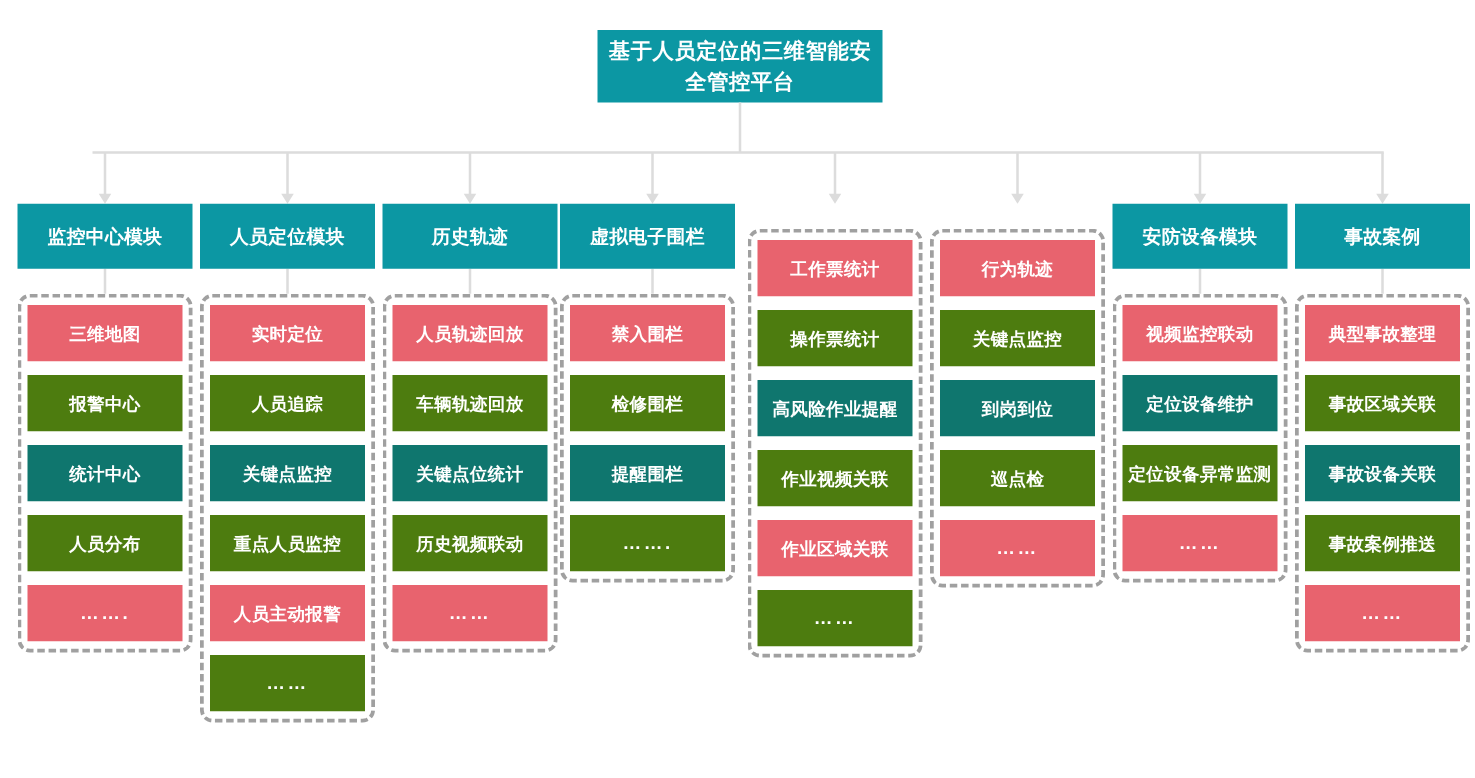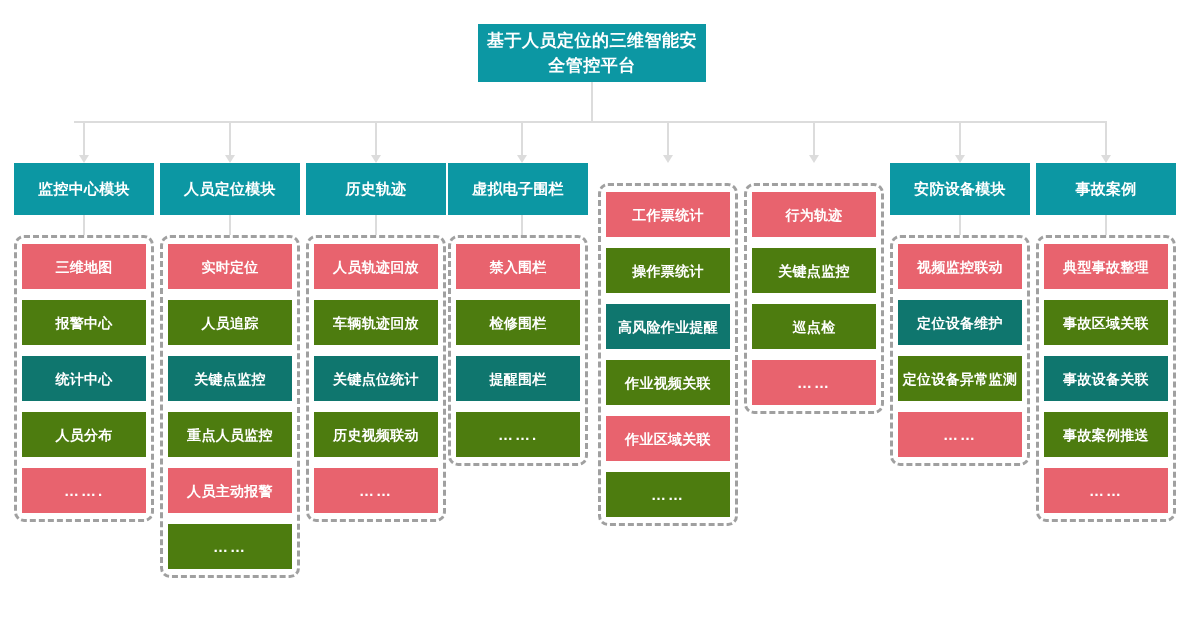--- a/index.html
+++ b/index.html
@@ -218,20 +218,21 @@
           <div class="item orange">高风险作业提醒</div>
           <div class="item teal">作业视频关联</div>
           <div class="item red">作业区域关联</div>
           <div class="item teal dots">……</div>
         </div>
       </div>
       <div class="column" style="left: 744px;">
         <div class="col-group">
           <div class="item red">行为轨迹</div>
           <div class="item teal">关键点监控</div>
+          <div class="item orange">到岗到位</div>
           <div class="item teal">巡点检</div>
           <div class="item red dots">……</div>
         </div>
       </div>
       <div class="column" style="left: 890px;">
         <div class="col-header">安防设备模块</div>
         <div class="col-group">
           <div class="item red">视频监控联动</div>
           <div class="item orange">定位设备维护</div>
           <div class="item teal">定位设备异常监测</div>

